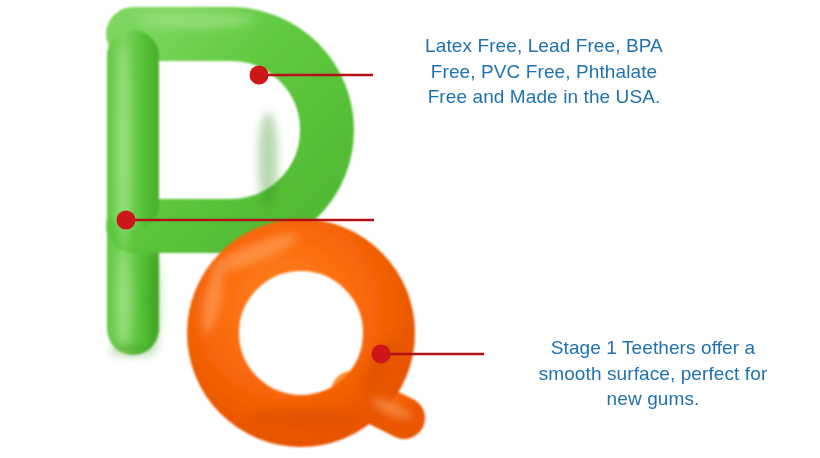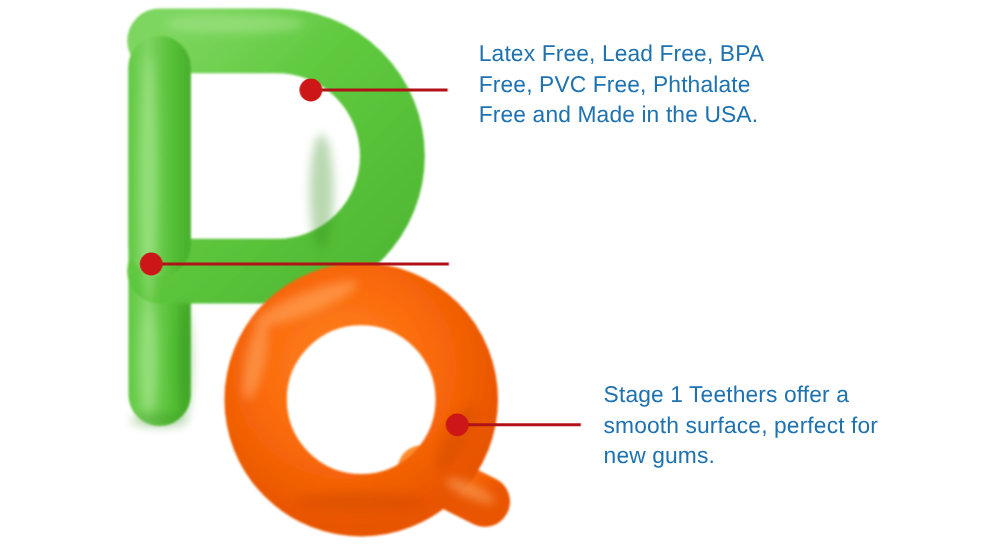--- a/index.html
+++ b/index.html
@@ -9,40 +9,41 @@
   }
   body {
     font-family: "Liberation Sans", sans-serif;
   }
   #stage {
     position: relative;
     width: 820px;
     height: 458px;
     background: #ffffff;
     overflow: hidden;
+    text-align: center;
   }
   #artwork {
     position: absolute;
     left: 0;
     top: 0;
     width: 820px;
     height: 458px;
   }
   .callout-text {
     position: absolute;
     color: #1F72B0;
     font-size: 19px;
     line-height: 25.5px;
     font-family: "Liberation Sans", sans-serif;
     white-space: pre-line;
     letter-spacing: 0.1px;
   }
   #callout-1-text { left: 399px; top: 33px;  width: 290px; }
   #callout-2-text { left: 399px; top: 188px; width: 250px; }
-  #callout-3-text { left: 503px; top: 317px; width: 300px; }
+  #callout-3-text { left: 503px; top: 335px; width: 300px; }
 </style>
 </head>
 <body>
 
 <div id="stage">
 
   <svg id="artwork" viewBox="0 0 820 458" xmlns="http://www.w3.org/2000/svg">
     <defs>
       <linearGradient id="gradGreen" x1="0" y1="0" x2="1" y2="1">
         <stop offset="0%" stop-color="#7DD65F"></stop>

